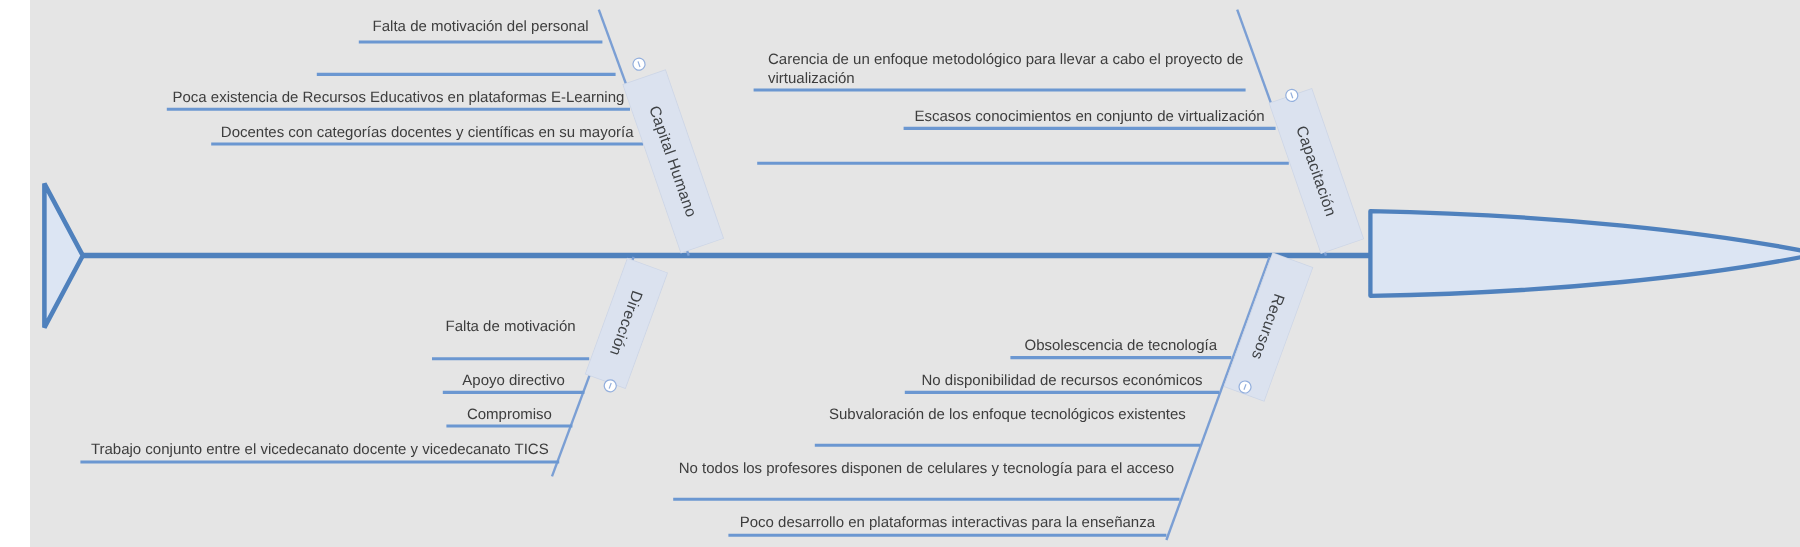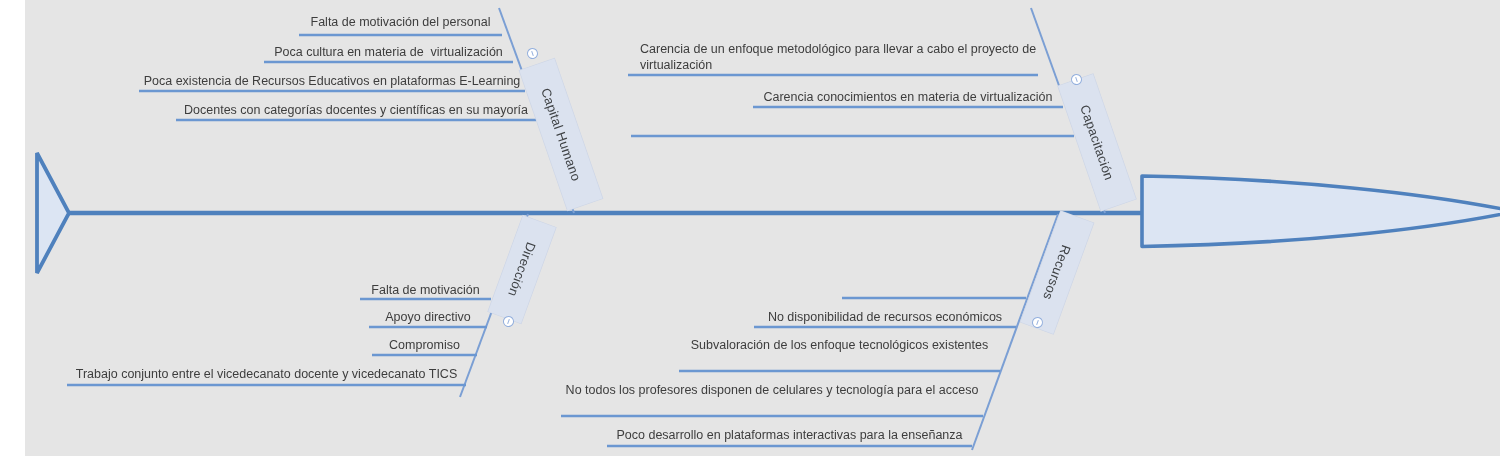--- a/index.html
+++ b/index.html
@@ -101,32 +101,32 @@
     <line x1="42" y1="385" x2="441" y2="385" stroke="#6b97d1" stroke-width="2.6"></line>
 
     <line x1="817" y1="298" x2="1001" y2="298" stroke="#6b97d1" stroke-width="2.6"></line>
     <line x1="729" y1="327" x2="991" y2="327" stroke="#6b97d1" stroke-width="2.6"></line>
     <line x1="654" y1="371" x2="975" y2="371" stroke="#6b97d1" stroke-width="2.6"></line>
     <line x1="536" y1="416" x2="958" y2="416" stroke="#6b97d1" stroke-width="2.6"></line>
     <line x1="582" y1="446" x2="947" y2="446" stroke="#6b97d1" stroke-width="2.6"></line>
   </svg>
 
   <div class="cause" style="left:274px; top:14px;  width:203px;">Falta de motivación del personal</div>
-  <div class="cause" style="left:239px; top:44px;  width:249px;">Poca cultura en materia de  virtualización</div>
   <div class="cause" style="left:114px; top:73px;  width:386px;">Poca existencia de Recursos Educativos en plataformas E-Learning</div>
   <div class="cause" style="left:151px; top:102px; width:360px;">Docentes con categorías docentes y científicas en su mayoría</div>
 
   <div class="cause multiline" style="left:603px; top:42px;  width:412px;">Carencia de un enfoque metodológico para llevar a cabo el proyecto de virtualización</div>
-  <div class="cause" style="left:728px; top:89px;  width:310px;">Carencia conocimientos en materia de virtualización</div>
+  <div class="cause" style="left:728px; top:89px;  width:310px;">Escasos conocimientos en conjunto de virtualización</div>
 
-  <div class="cause" style="left:335px; top:282px; width:131px;">Falta de motivación</div>
+  <div class="cause" style="left:335px; top:264px; width:131px;">Falta de motivación</div>
   <div class="cause" style="left:344px; top:309px; width:118px;">Apoyo directivo</div>
   <div class="cause" style="left:347px; top:337px; width:105px;">Compromiso</div>
   <div class="cause" style="left:42px;  top:366px; width:399px;">Trabajo conjunto entre el vicedecanato docente y vicedecanato TICS</div>
 
+  <div class="cause" style="left:817px; top:280px; width:184px;">Obsolescencia de tecnología</div>
   <div class="cause" style="left:729px; top:309px; width:262px;">No disponibilidad de recursos económicos</div>
   <div class="cause" style="left:654px; top:337px; width:321px;">Subvaloración de los enfoque tecnológicos existentes</div>
   <div class="cause" style="left:536px; top:382px; width:422px;">No todos los profesores disponen de celulares y tecnología para el acceso</div>
   <div class="cause" style="left:582px; top:427px; width:365px;">Poco desarrollo en plataformas interactivas para la enseñanza</div>
 
   <div class="branch-label rot-up" style="left:462px;  top:116px; width:148px; height:37px;">Capital Humano</div>
   <div class="branch-label rot-up" style="left:1006px; top:124px; width:132px; height:37px;">Capacitación</div>
   <div class="branch-label rot-down" style="left:446px;  top:252px; width:102px; height:35px;">Dirección</div>
   <div class="branch-label rot-down" style="left:973px;  top:255px; width:118px; height:35px;">Recursos</div>
 

